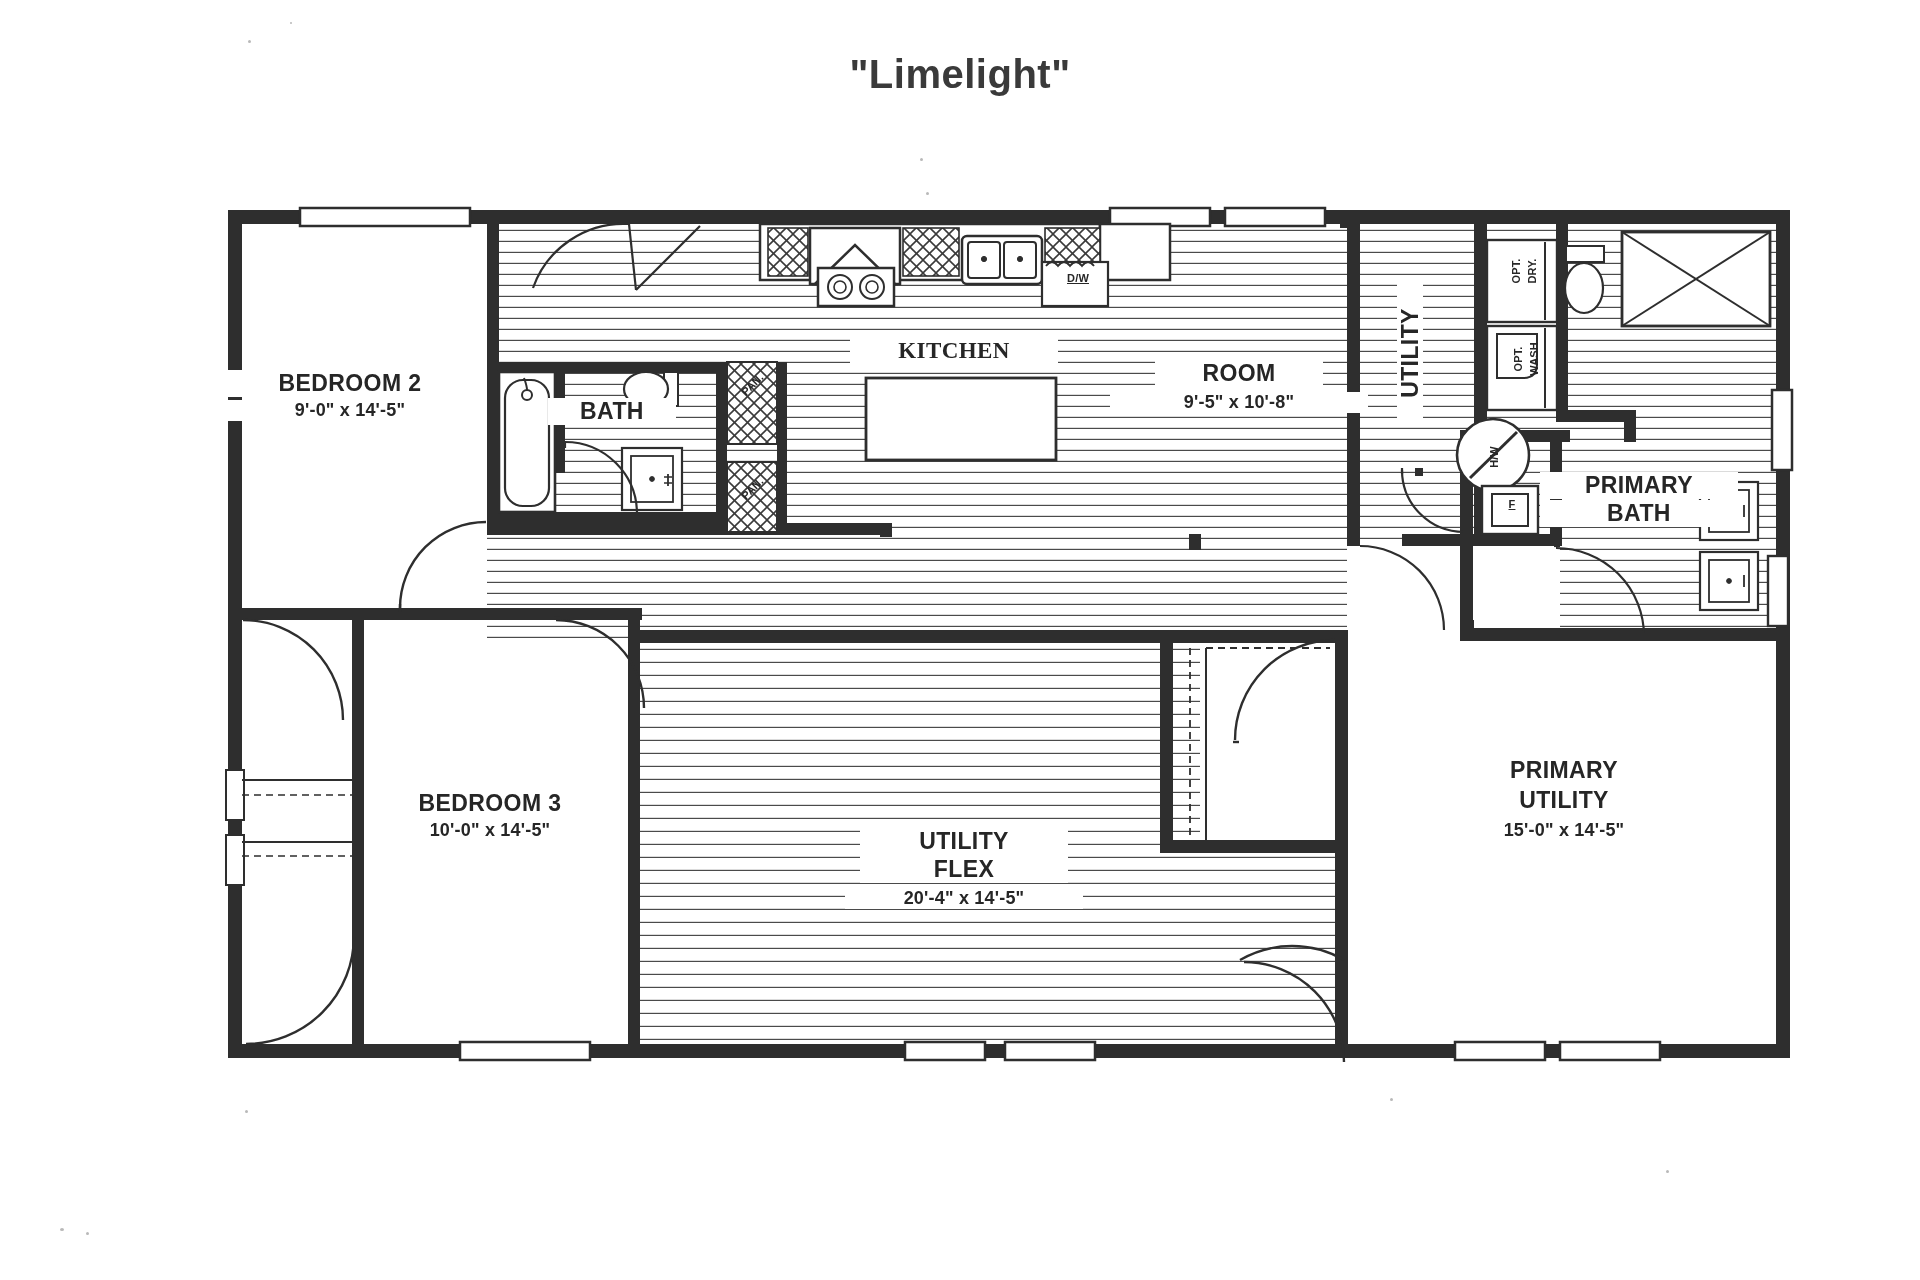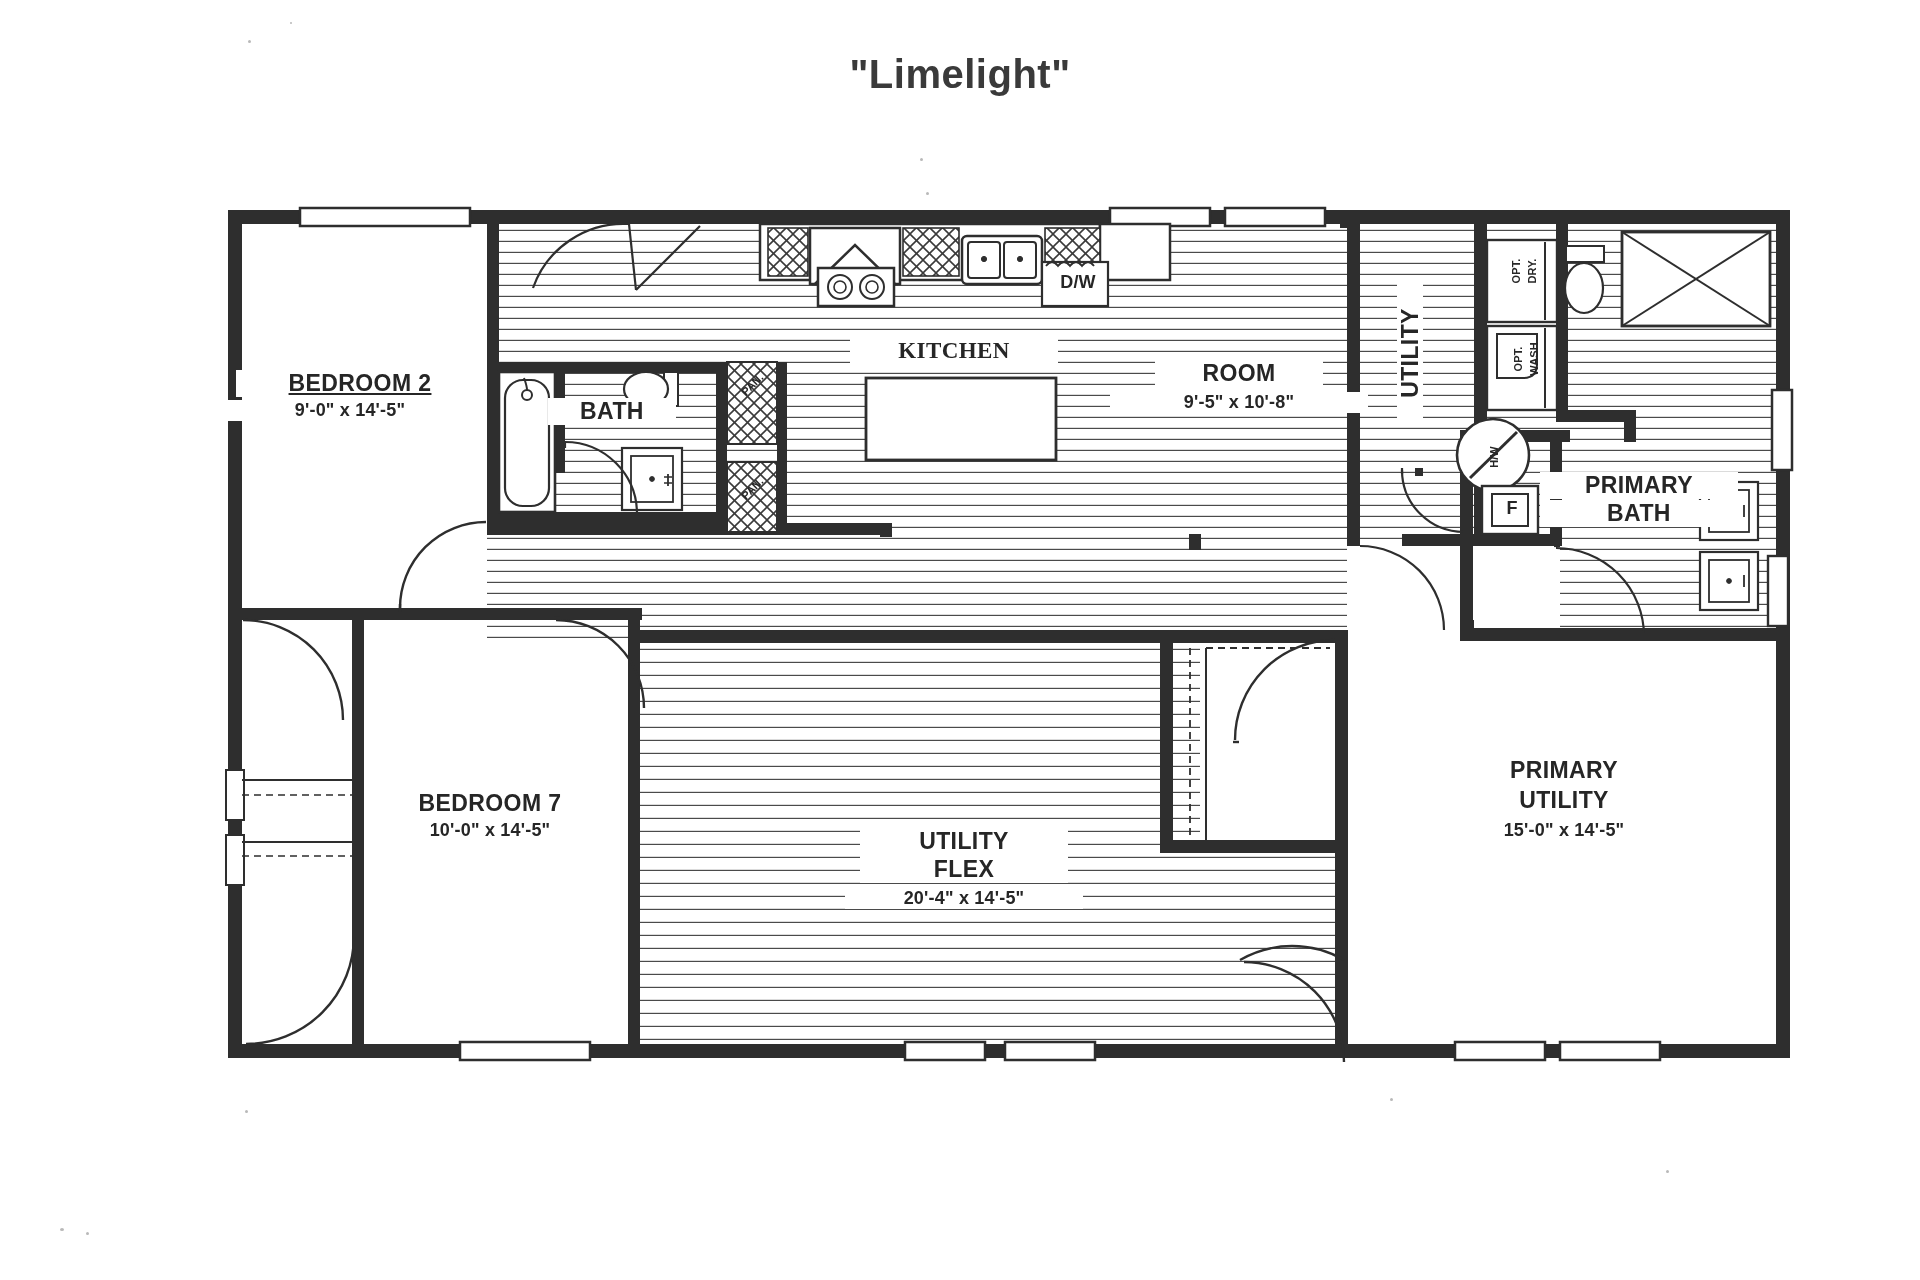--- a/index.html
+++ b/index.html
@@ -54,21 +54,21 @@
     font-weight: bold;
     color: #262626;
     white-space: nowrap;
     text-align: center;
     line-height: 1.18;
     background: #ffffff;
     pointer-events: none;
   }
   .lbl.room-name { font-size: 23px; letter-spacing: 0.4px; padding: 0 4px; }
   .lbl.room-dim  { font-size: 18px; letter-spacing: 0.2px; padding: 0 4px; }
-  .lbl.small     { font-size: 18px; letter-spacing: 0.2px; padding: 0 2px; }
+  .lbl.small     { font-size: 11px; letter-spacing: 0.2px; padding: 0 2px; text-decoration: underline; }
   .lbl.tiny      { font-size: 11px; letter-spacing: 0.1px; padding: 0 1px; }
   .lbl.nobg      { background: transparent; }
 
   .rot90  { transform: rotate(-90deg); transform-origin: center center; }
   .rot45  { transform: rotate(-45deg); transform-origin: center center; }
 
   
   .speck {
     position: absolute;
     background: #b9b9b9;
@@ -396,24 +396,24 @@
       <rect x="1189" y="534" width="12" height="16"></rect>
       <rect x="880" y="523" width="12" height="14"></rect>
       <rect x="1460" y="620" width="14" height="14"></rect>
     </g>
 
     <g stroke="#2e2e2e" fill="#ffffff">
       <rect x="1768" y="556" width="20" height="70" stroke-width="2.4"></rect>
     </g>
   </svg>
 
-  <div class="lbl room-name" style="left:236px; top:370px; width:240px;text-decoration:underline;">BEDROOM 2</div>
+  <div class="lbl room-name" style="left:226px; top:370px; width:240px;">BEDROOM 2</div>
   <div class="lbl room-dim" style="left:226px; top:400px; width:240px;">9'-0" x  14'-5"</div>
 
-  <div class="lbl room-name" style="left:366px; top:790px; width:240px;">BEDROOM 7</div>
+  <div class="lbl room-name" style="left:366px; top:790px; width:240px;">BEDROOM 3</div>
   <div class="lbl room-dim" style="left:366px; top:820px; width:240px;">10'-0" x  14'-5"</div>
 
   <div class="lbl room-name" style="left:860px; top:828px; width:200px;">UTILITY</div>
   <div class="lbl room-name" style="left:860px; top:856px; width:200px;">FLEX</div>
   <div class="lbl room-dim" style="left:845px; top:888px; width:230px;">20'-4" x  14'-5"</div>
 
   <div class="lbl room-name" style="left:850px; top:337px; width:200px;font-family:Liberation Serif, serif;">KITCHEN</div>
 
   <div class="lbl room-name" style="left:1155px; top:360px; width:160px;">ROOM</div>
   <div class="lbl room-dim" style="left:1110px; top:392px; width:250px;">9'-5" x  10'-8"</div>

